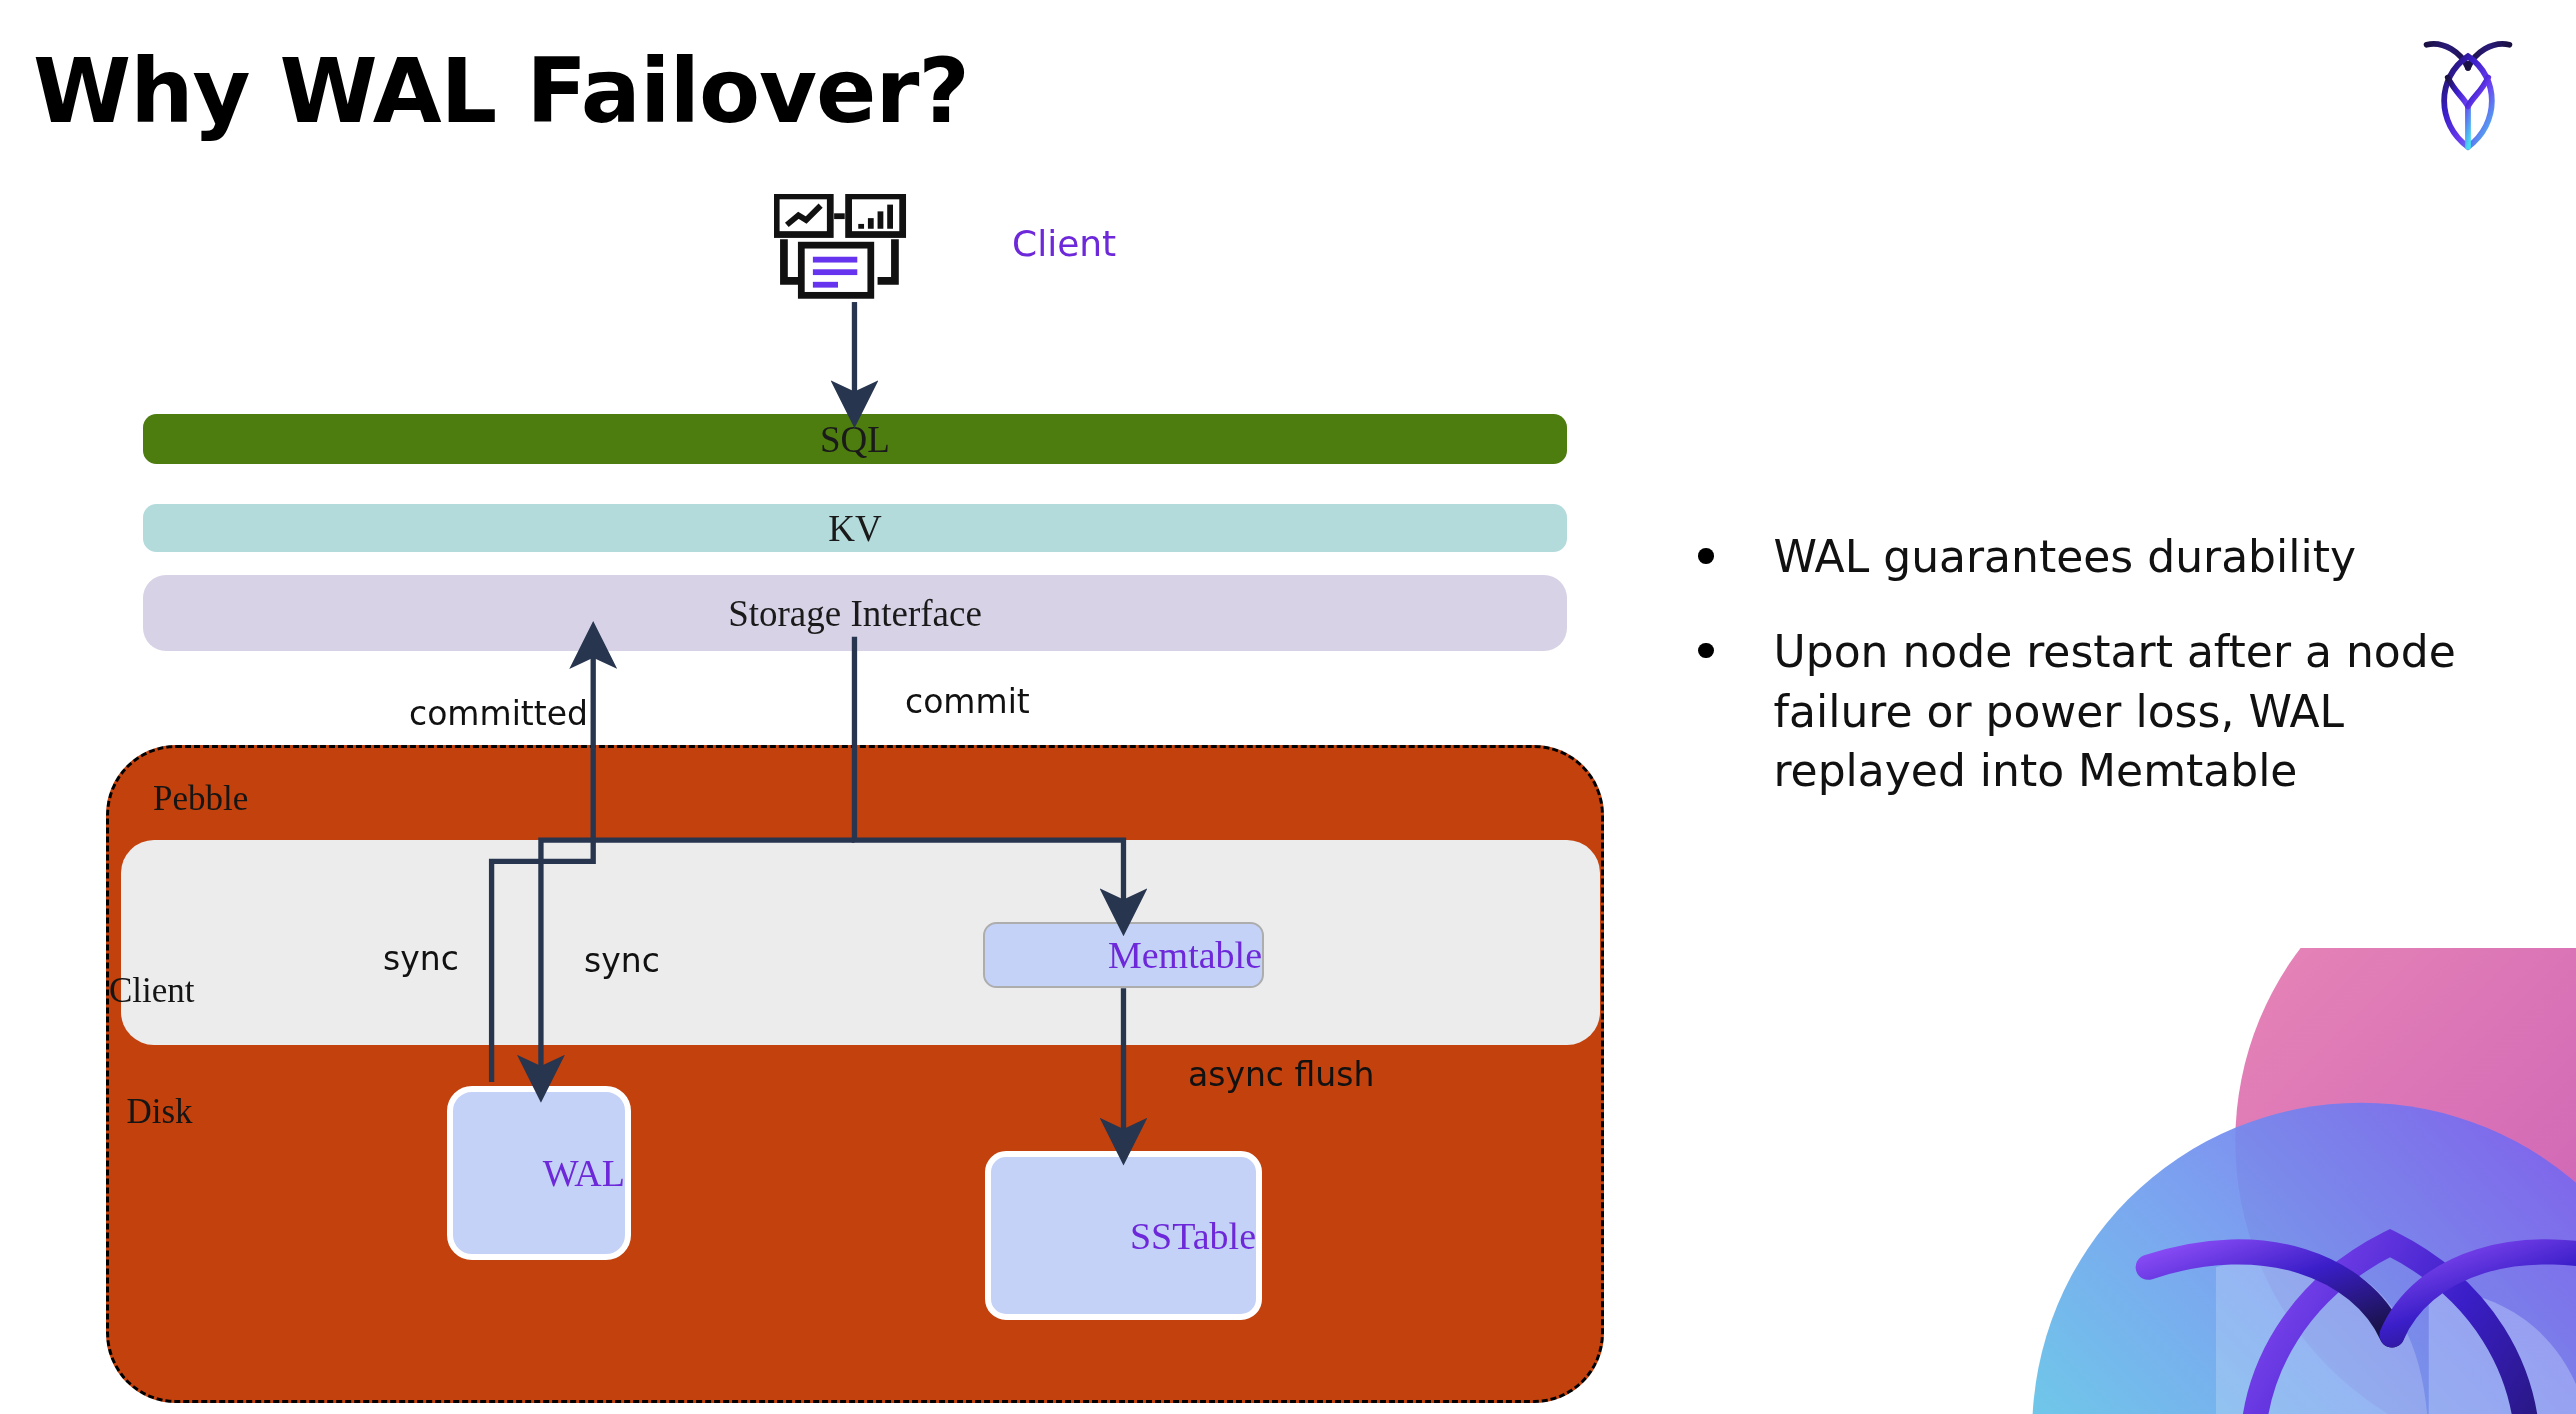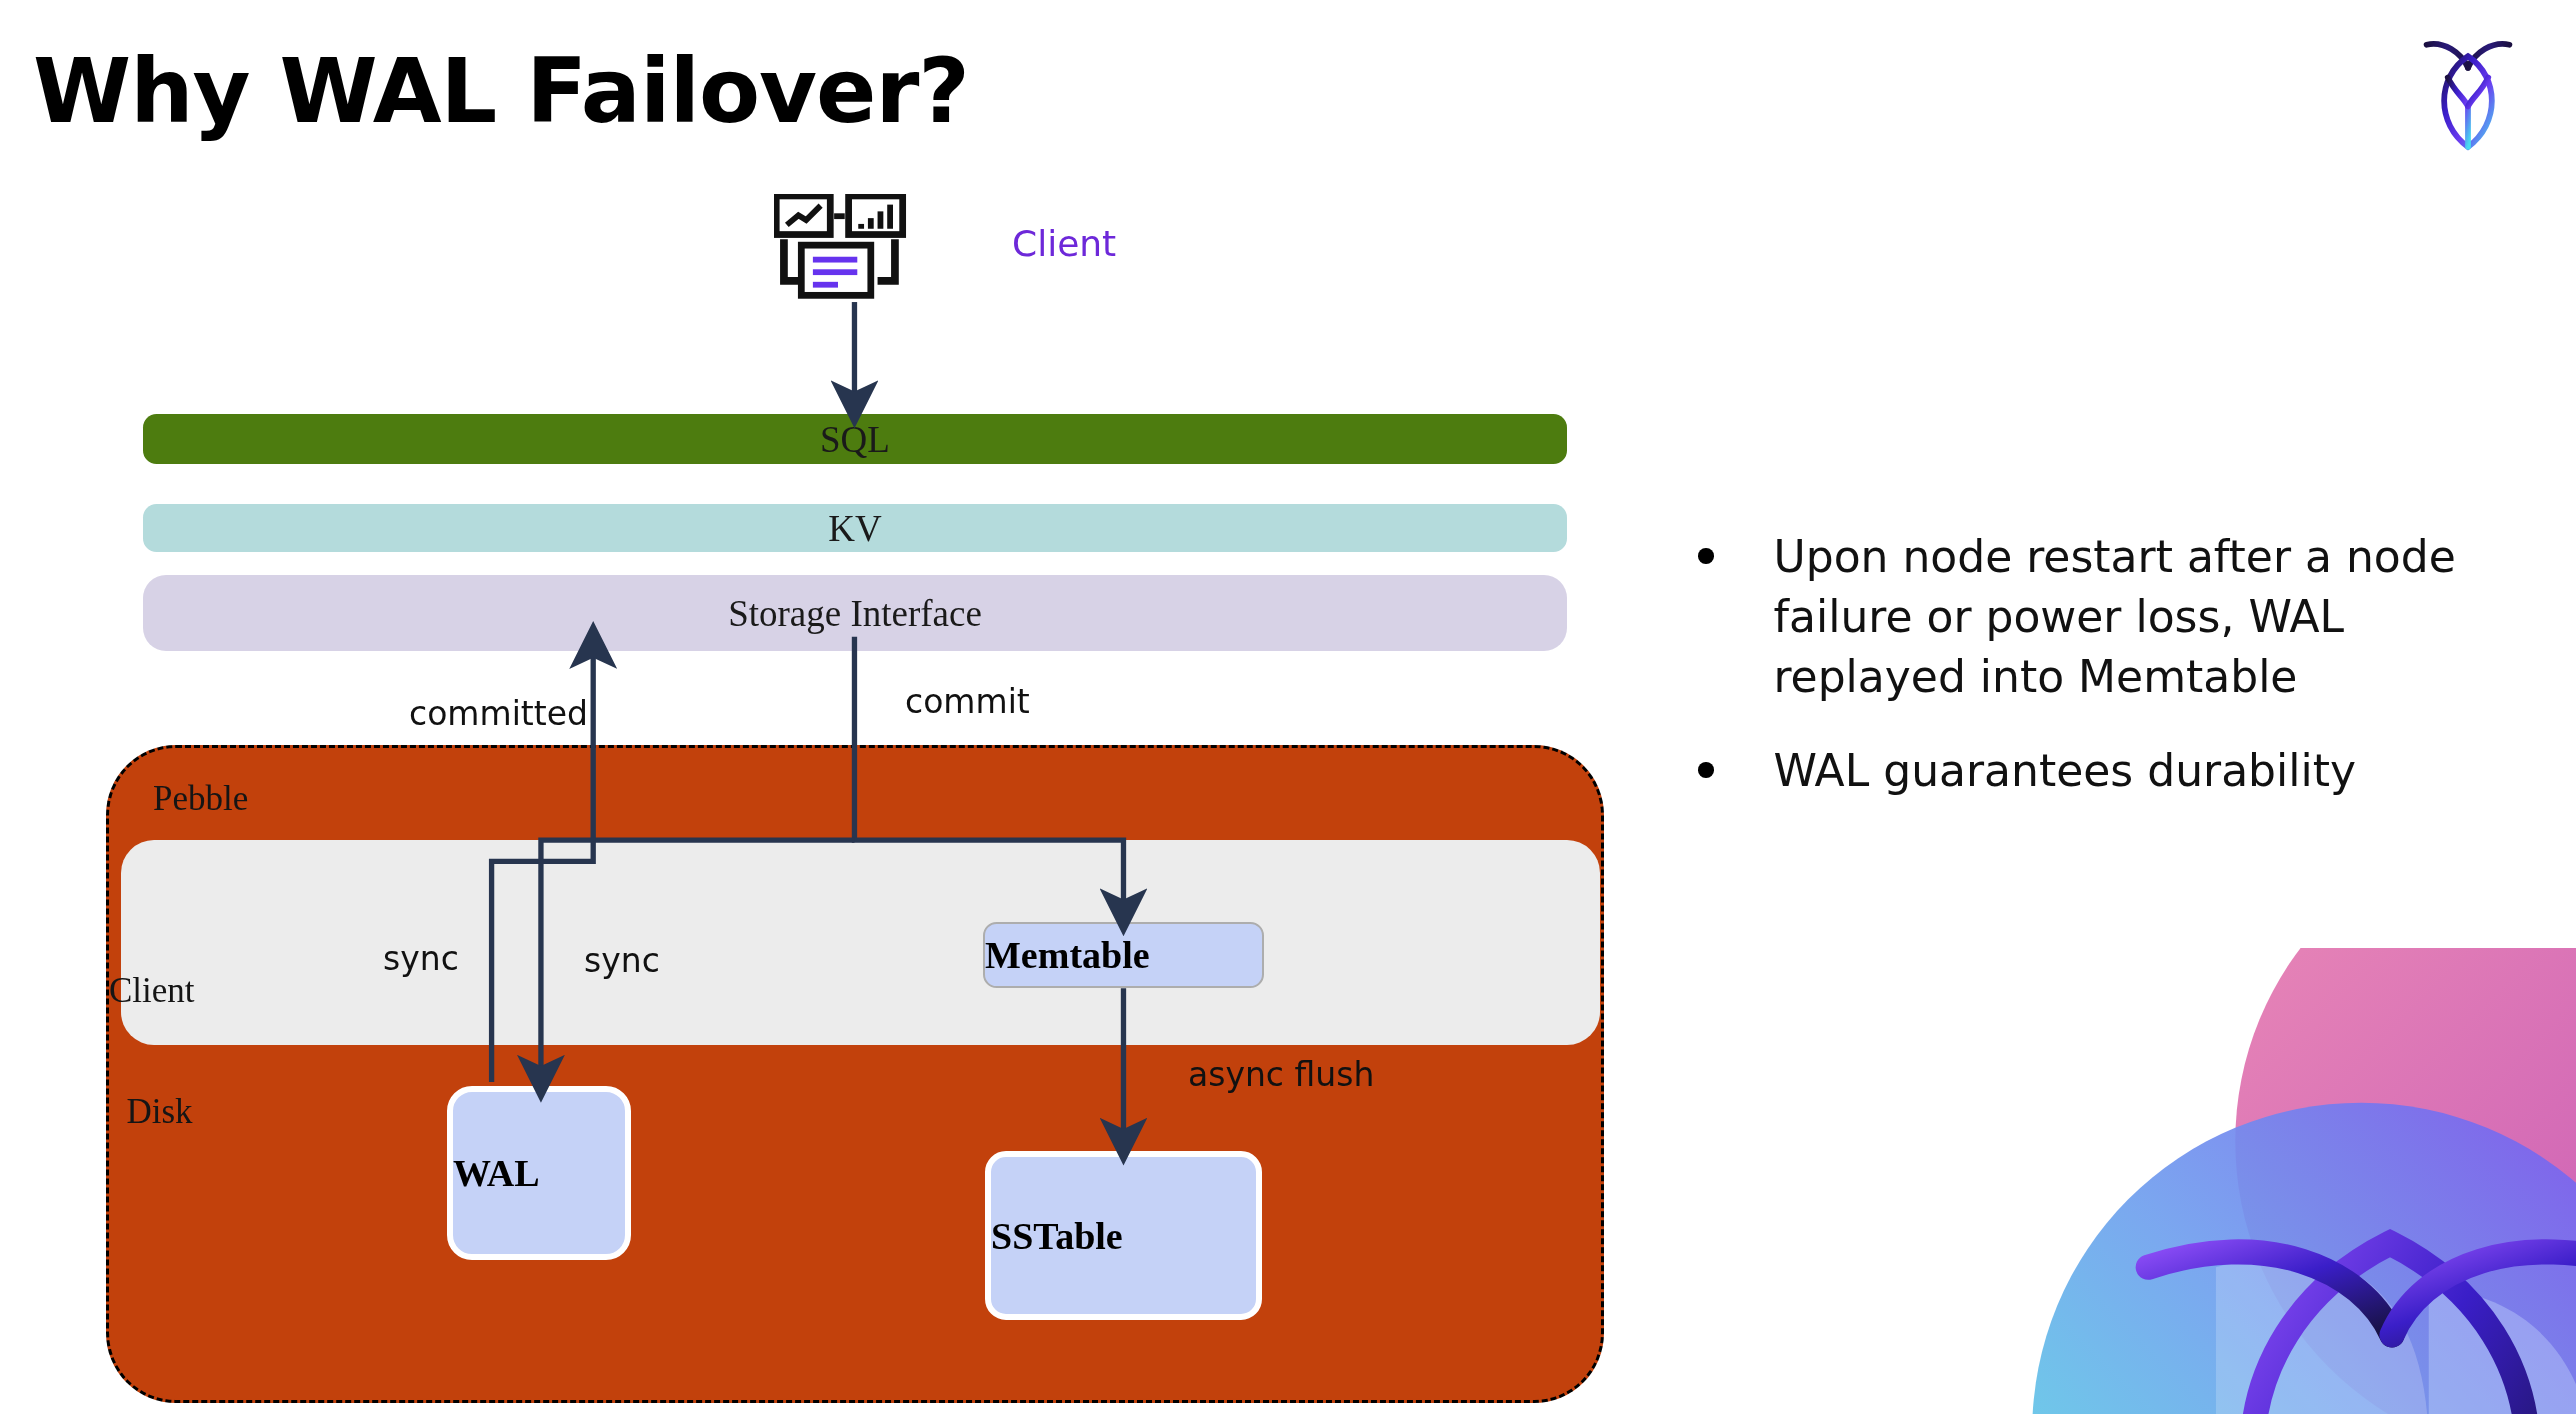--- a/index.html
+++ b/index.html
@@ -131,25 +131,25 @@
     font-size: 35px;
     color: #151515;
   }
 
   
   .node-box {
     position: absolute;
     background: #c5d2f7;
     display: flex;
     align-items: center;
-    justify-content: flex-start;
-    font-family: "Liberation Serif", serif;
-    font-weight: 700;
+    justify-content: flex-end;
+    font-family: "Liberation Serif", serif;
+    font-weight: 400;
     font-size: 38px;
-    color: #000000;
+    color: #6d28d9;
     box-sizing: border-box;
   }
   #node-memtable {
     left: 983px; top: 922px; width: 281px; height: 66px;
     border-radius: 13.5px;
     border: 2.9px solid #adadad;
   }
   #node-wal {
     left: 447px; top: 1086px; width: 184px; height: 174px;
     border-radius: 25px;
@@ -359,20 +359,20 @@
 
 <div class="edge-label" id="label-committed">committed</div>
 <div class="edge-label" id="label-commit">commit</div>
 <div class="edge-label" id="label-sync-1">sync</div>
 <div class="edge-label" id="label-sync-2">sync</div>
 <div class="edge-label" id="label-async">async flush</div>
 
 <div id="bullet-list">
   <div class="bullet-row">
     <span class="bullet-dot"></span>
-    <span class="bullet-text">Upon node restart after a node failure or power loss, WAL replayed into Memtable</span>
+    <span class="bullet-text">WAL guarantees durability</span>
   </div>
   <div class="bullet-row">
     <span class="bullet-dot"></span>
-    <span class="bullet-text">WAL guarantees durability</span>
+    <span class="bullet-text">Upon node restart after a node failure or power loss, WAL replayed into Memtable</span>
   </div>
 </div>
 
 
 </body></html>

